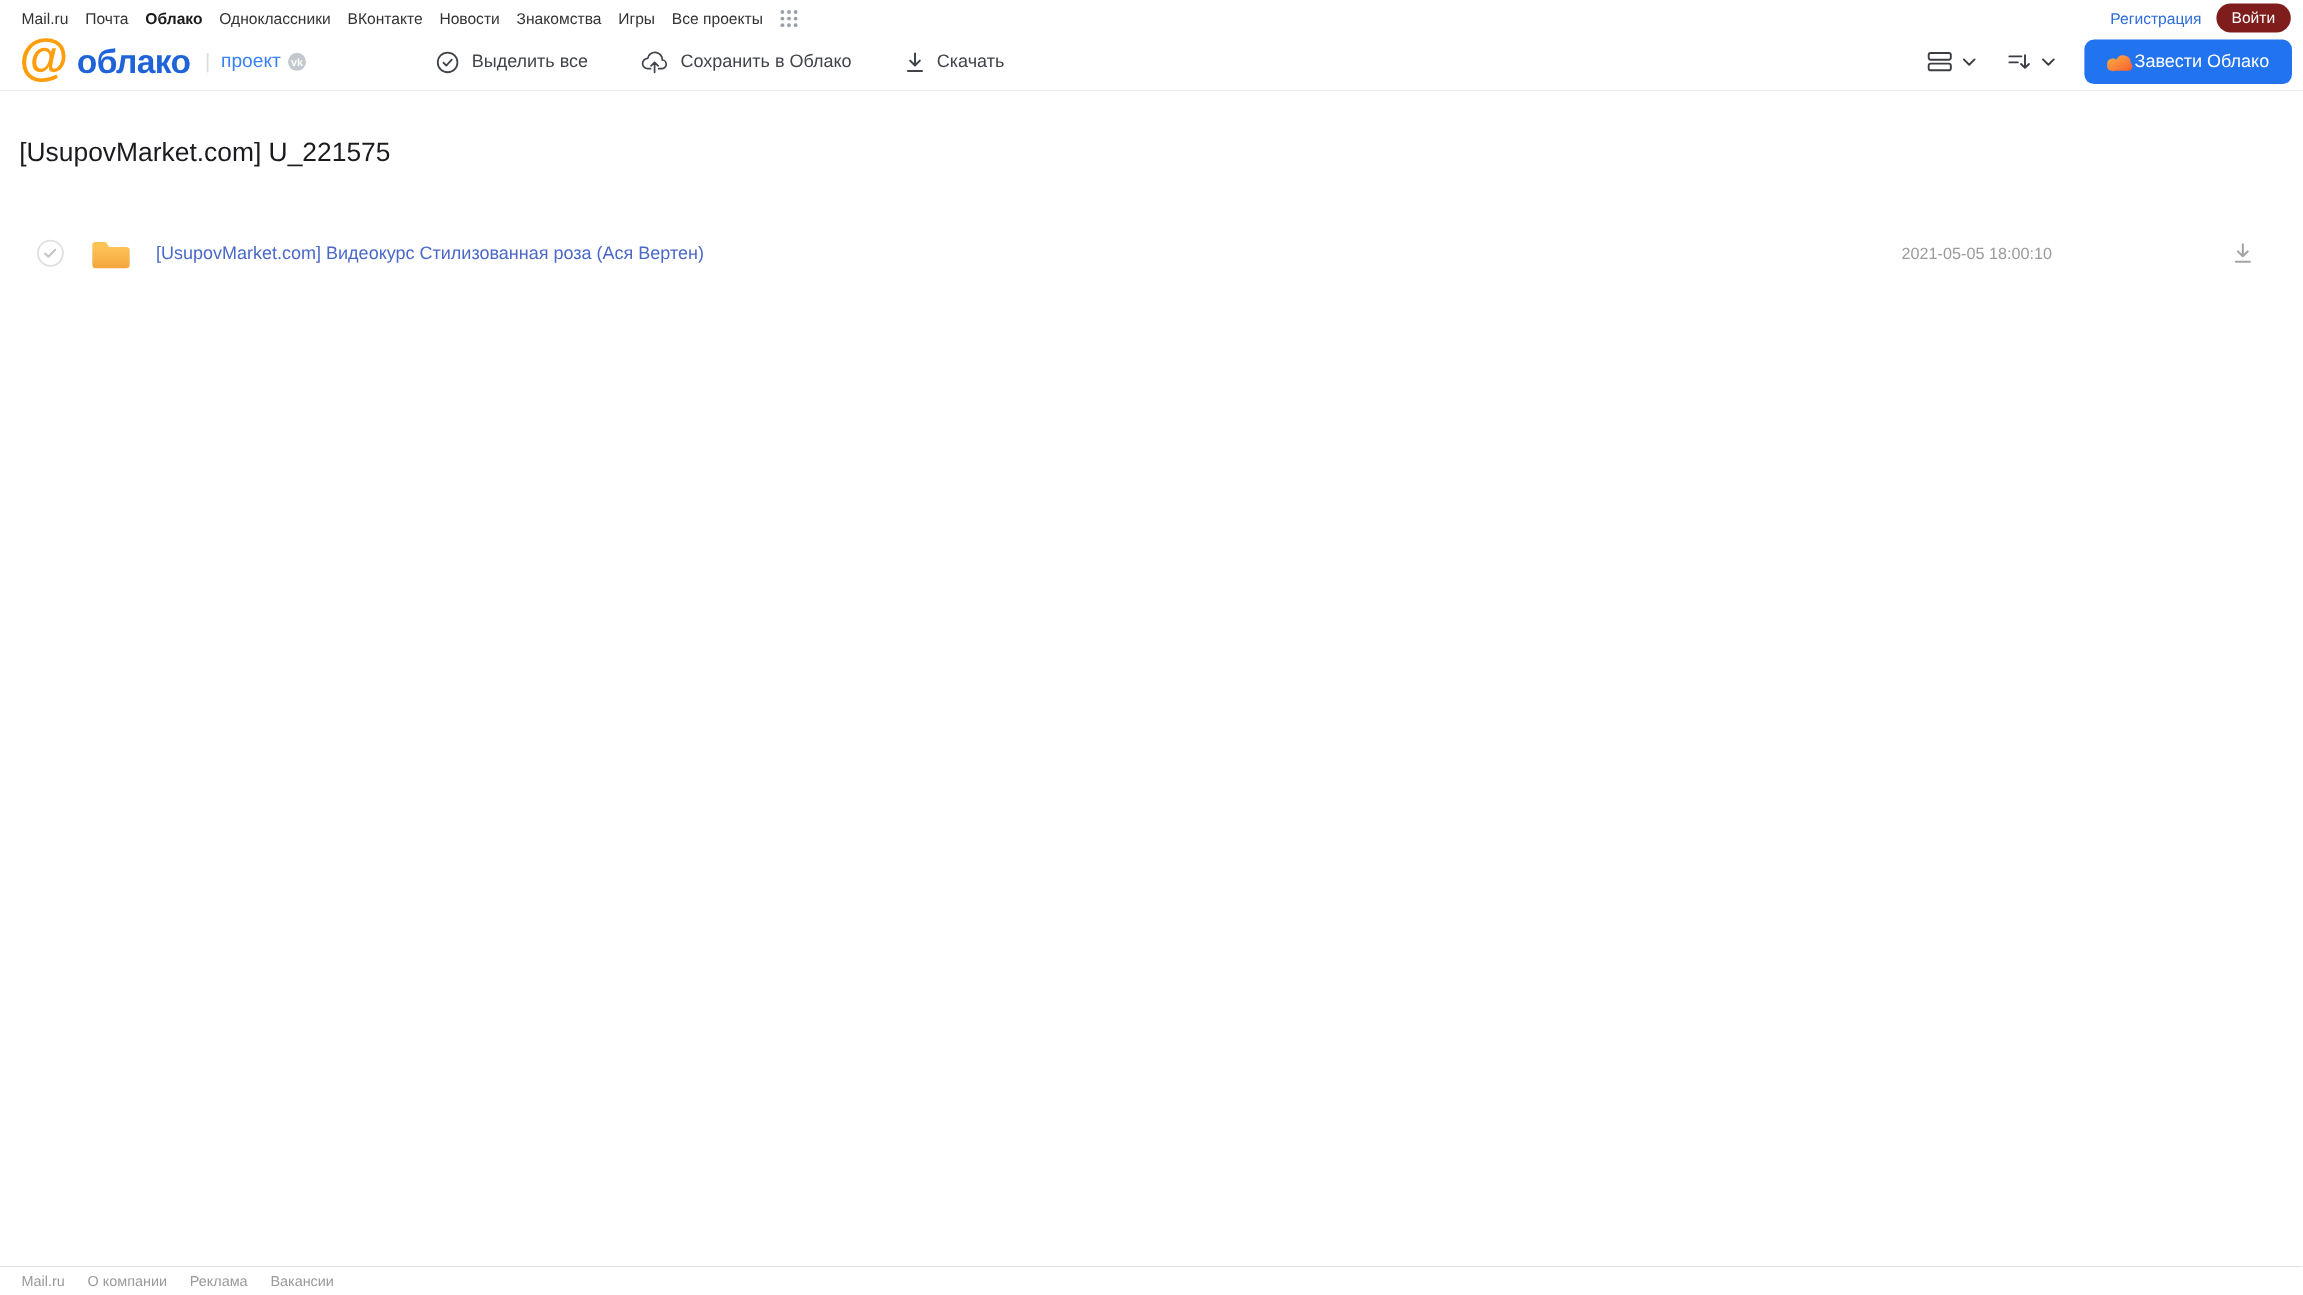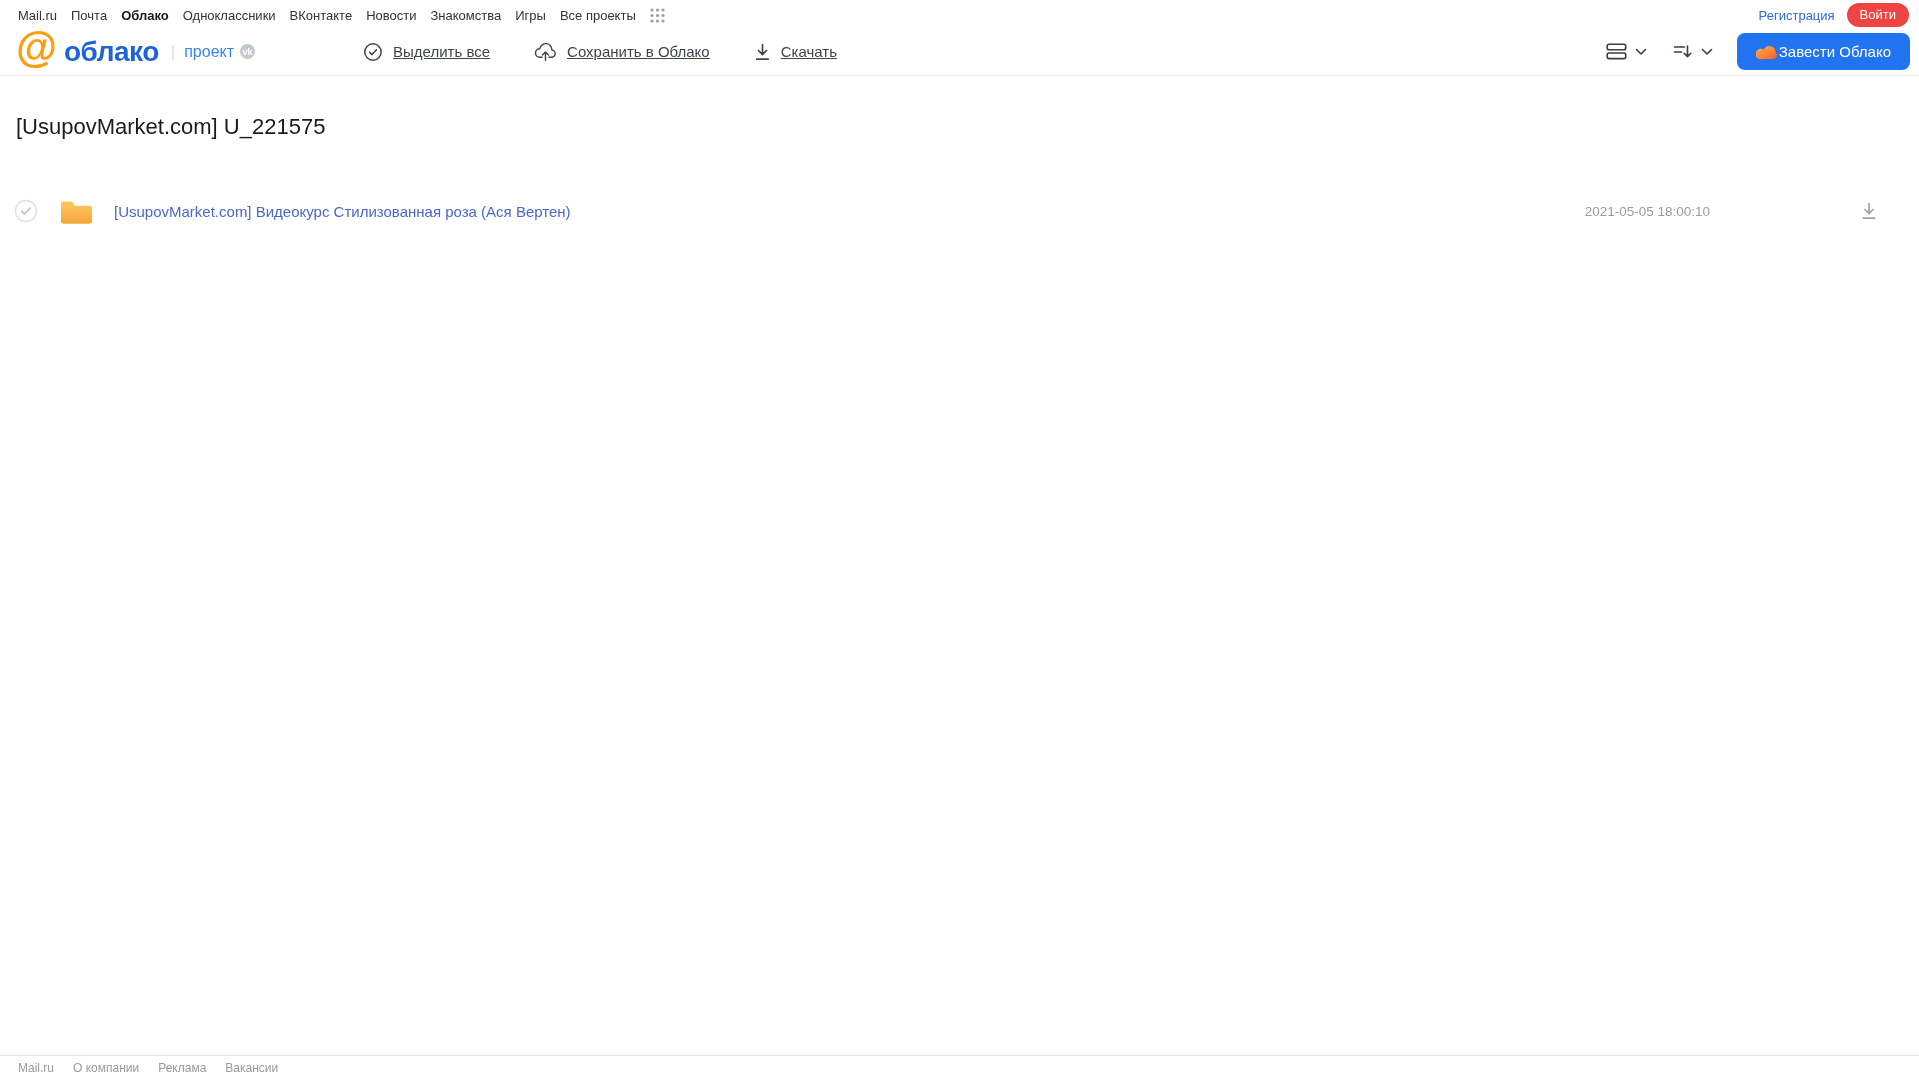--- a/index.html
+++ b/index.html
@@ -10,52 +10,52 @@
 
   
   .topnav { display:flex; align-items:center; justify-content:space-between;
             height:28px; padding:2px 10px 0 18px; font-size:13px; }
   .topnav-left { display:flex; align-items:center; gap:14px; }
   .tn-link { color:#333; }
   .tn-link.active { font-weight:bold; color:#1a1a1a; }
   .grid-icon { display:inline-flex; margin-left:-1px; cursor:pointer; }
   .topnav-right { display:flex; align-items:center; gap:12px; }
   .reg-link { color:#2b6cd9; }
-  .login-btn { background:#ef4444; color:#fff; border-radius:13px;
+  .login-btn { background:#7f1d1d; color:#fff; border-radius:13px;
                padding:4px 13px 5px; font-size:13px; display:inline-block; }
 
   
   .header { display:flex; align-items:center; height:48px; padding:0 9px 0 16px;
             border-bottom:1px solid #ededed; }
   .logo { display:flex; align-items:center; }
   .at { color:#ff9d0b; font-size:42px; font-weight:700; line-height:30px;
         margin:-7px 7px 0 0; }
   .logo-text { color:#1f63d8; font-size:28px; font-weight:700; letter-spacing:-0.5px; }
   .logo-sep { color:#d8dbe0; font-size:17px; margin:0 9px 0 12px; font-weight:400; }
   .project { color:#3b82f6; font-size:16px; margin-right:6px; }
   .vk-badge { background:#c3c8ce; color:#fff; font-size:9px; font-weight:700;
               border-radius:50%; width:15px; height:15px; display:inline-flex;
               align-items:center; justify-content:center; }
   .toolbar { display:flex; align-items:center; gap:44px; margin-left:108px; }
   .tb-btn { display:flex; align-items:center; gap:10px; color:#40444b;
             font-size:15px; background:none; border:none; cursor:pointer;
-            font-family:"Liberation Sans", sans-serif;text-decoration:underline; }
+            font-family:"Liberation Sans", sans-serif; }
   .header-right { margin-left:auto; display:flex; align-items:center; gap:26px; }
   .icon-ctl { display:flex; align-items:center; gap:8px; cursor:pointer; }
   .create-btn { display:flex; align-items:center; background:#2173f0;
                 color:#fff; font-size:15px; height:37px; padding:0 19px;
                 border-radius:8px; border:none; cursor:pointer; margin-left:-2px;
                 font-family:"Liberation Sans", sans-serif; }
 
   
   .main { padding-top:37px; }
   .page-title { font-size:22px; font-weight:400; color:#1b1b1f; margin-left:16px;
                 line-height:27px; }
   .file-row { display:flex; align-items:center; margin-top:49px; height:44px;
-              padding:0 41px 0 14px; cursor:pointer; }
+              padding:0 41px 0 30px; cursor:pointer; }
   .row-check { display:inline-flex; cursor:pointer; }
   .folder { margin-left:21px; }
   .file-name { margin-left:20px; color:#4a68c8; font-size:15px; }
   .file-date { margin-left:auto; margin-right:150px; color:#9b9b9b; font-size:13.5px;text-align:center; }
   .row-dl { display:inline-flex; cursor:pointer; }
 
   
   .footer { position:absolute; left:0; right:0; bottom:0; height:24px;
             border-top:1px solid #e4e4e4; display:flex; align-items:center;
             justify-content:space-between; padding:0 16px 0 18px;

